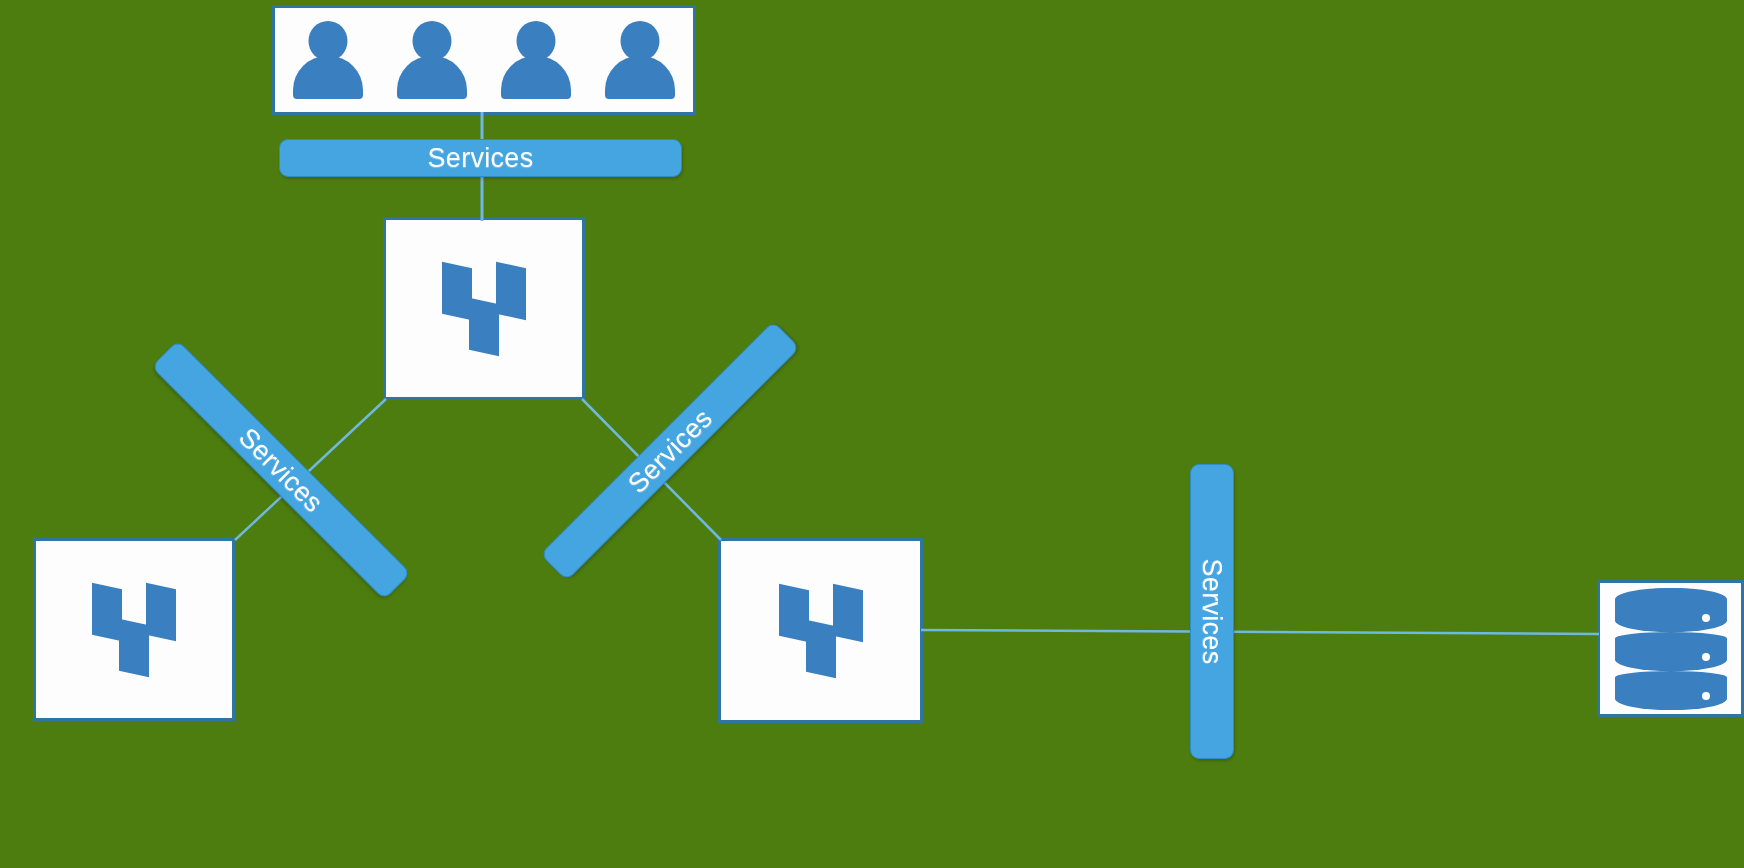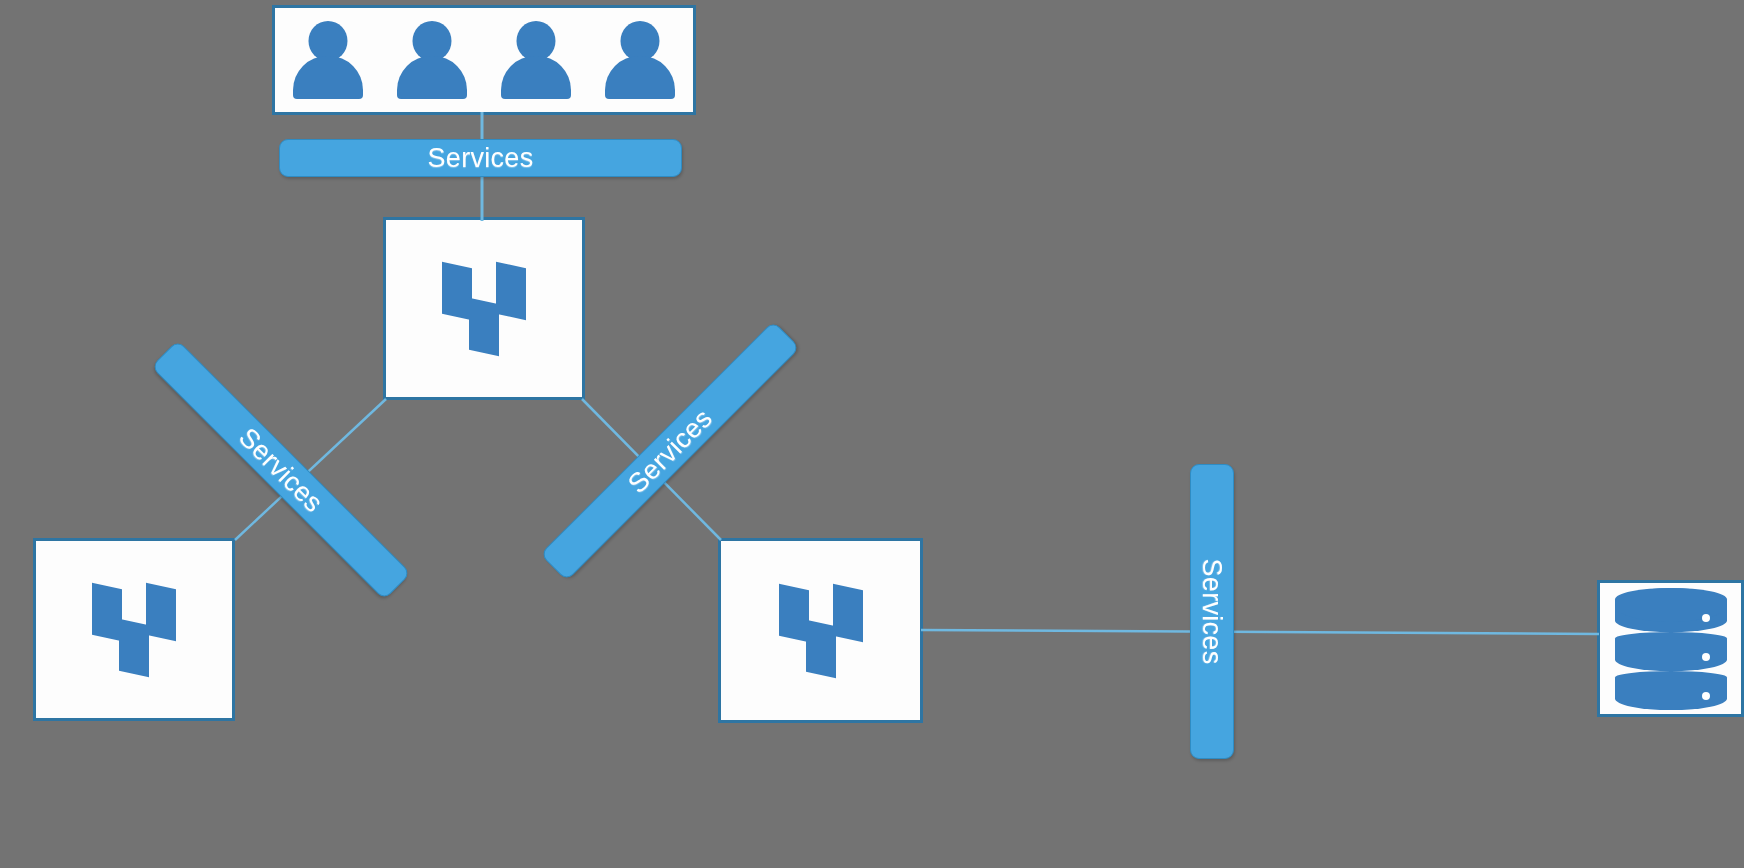--- a/index.html
+++ b/index.html
@@ -7,21 +7,21 @@
     padding: 0;
     background: #ffffff;
   }
   body {
     font-family: "Liberation Sans", sans-serif;
   }
   #canvas {
     position: relative;
     width: 1744px;
     height: 868px;
-    background: #737373;
+    background: #4d7c0f;
     overflow: hidden;
   }
   
   .node-box {
     position: absolute;
     background: #fdfdfd;
     border: 3px solid #2e75a3;
     box-sizing: border-box;
     display: flex;
     align-items: center;

